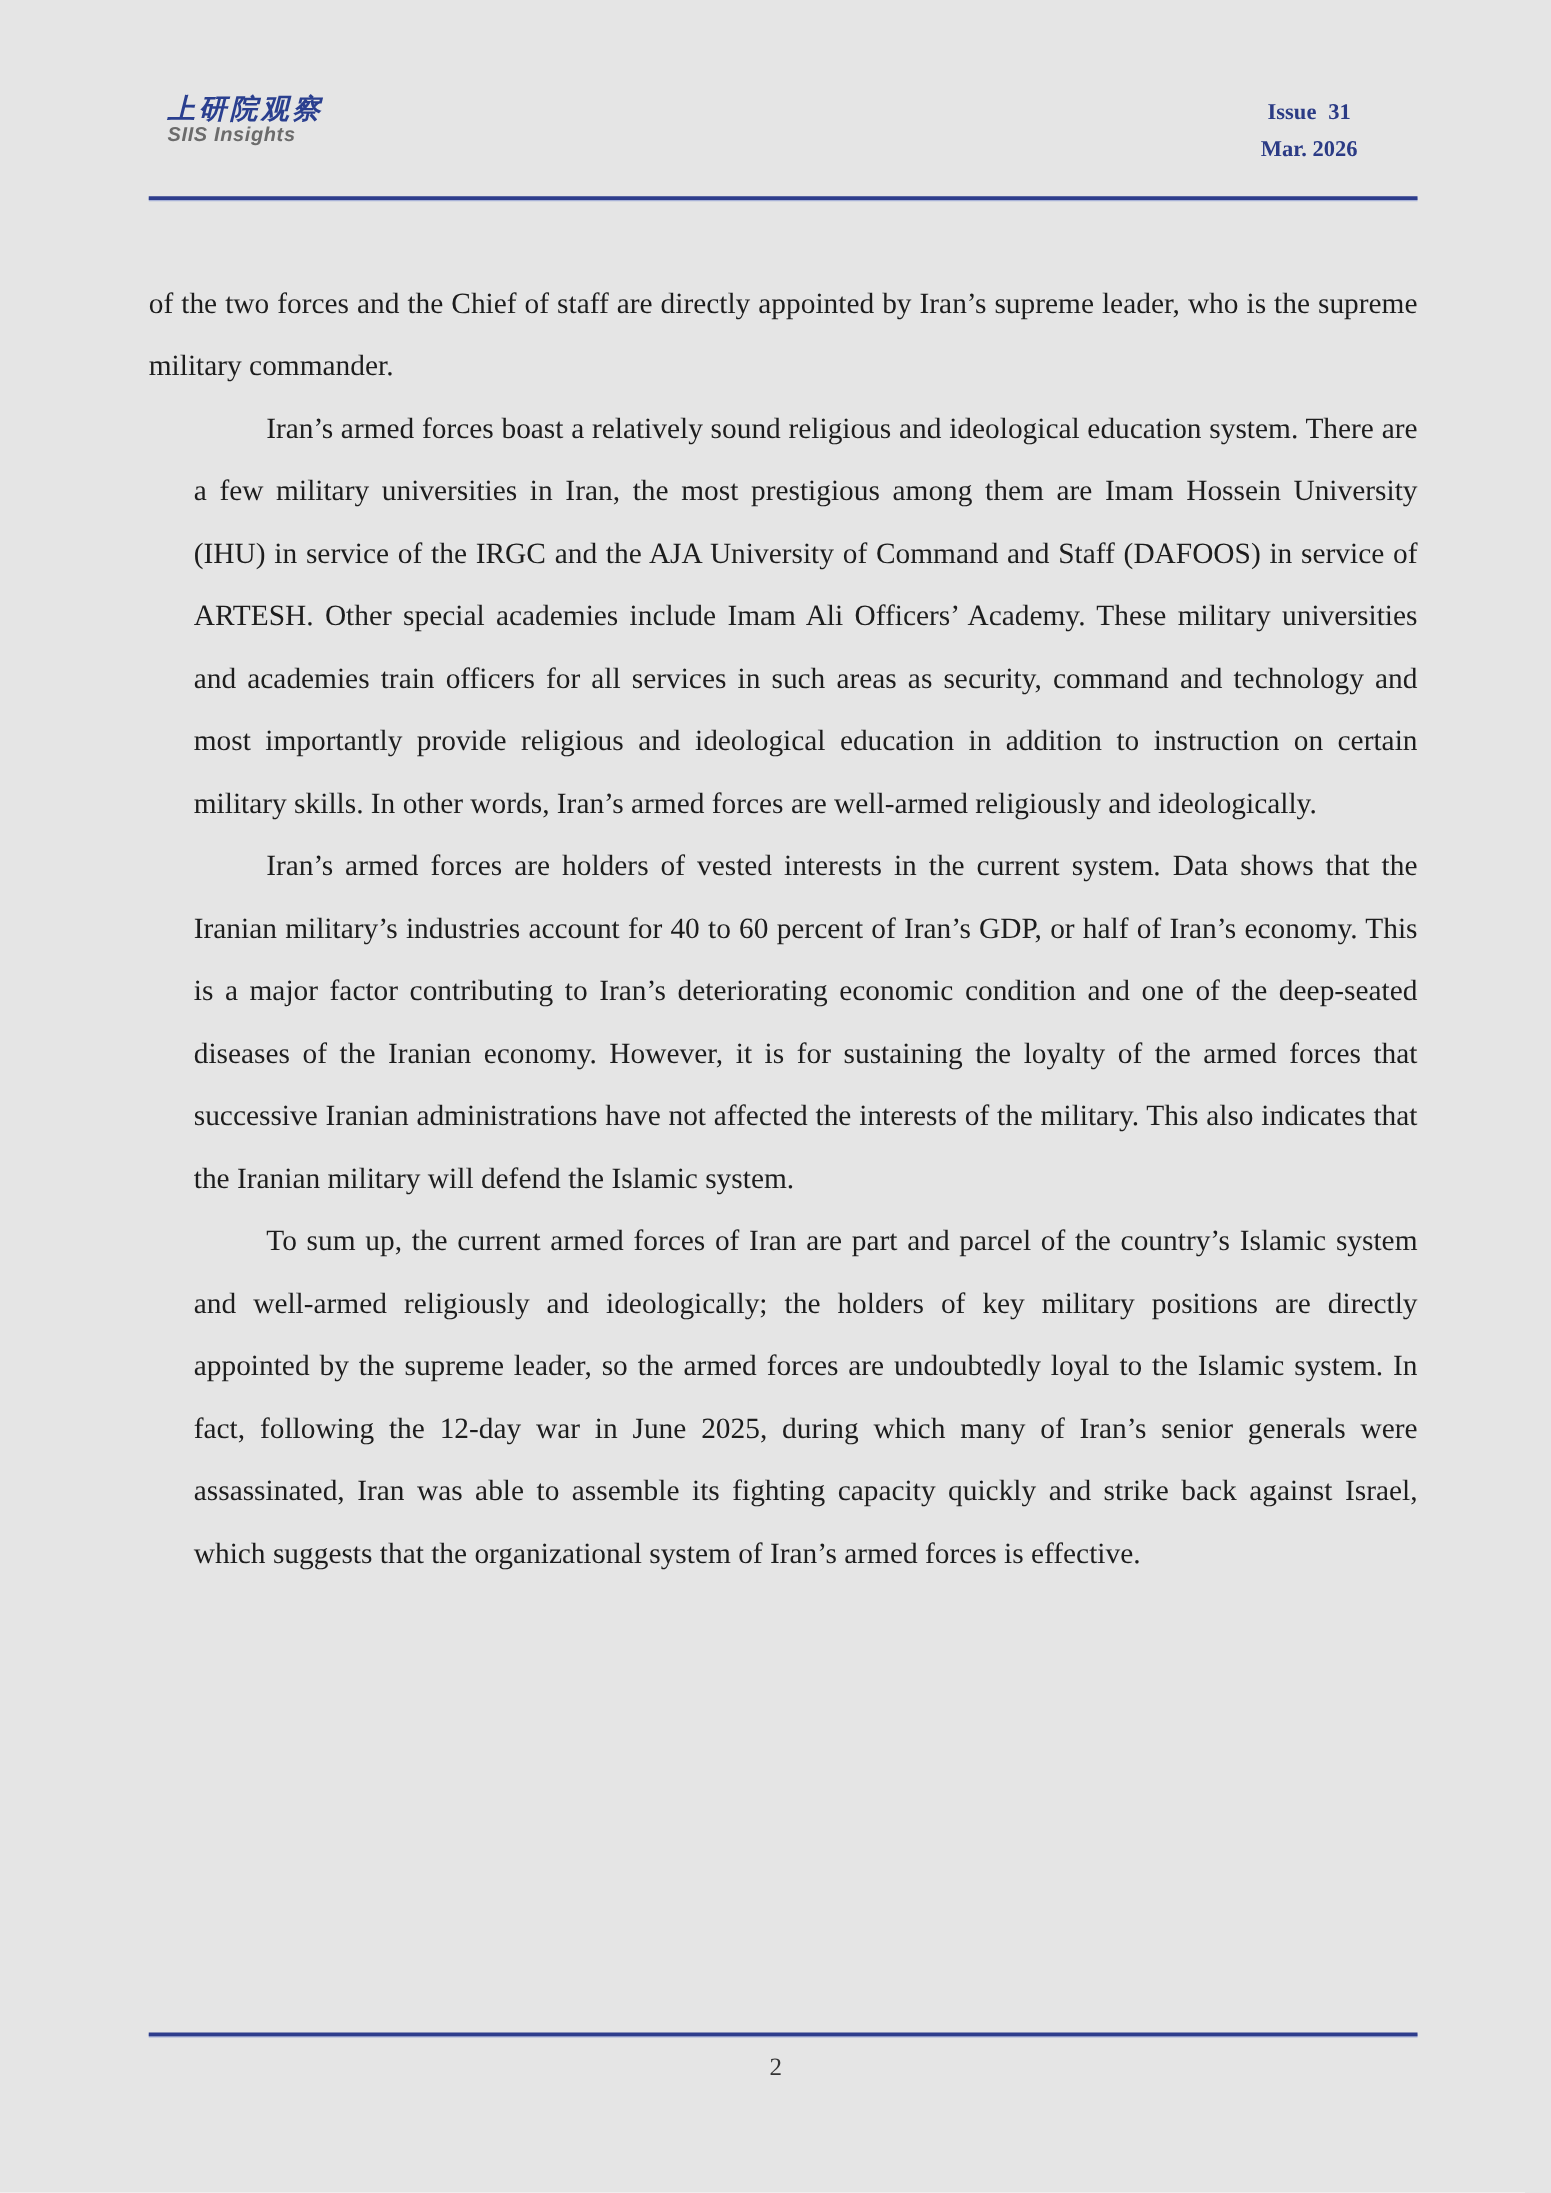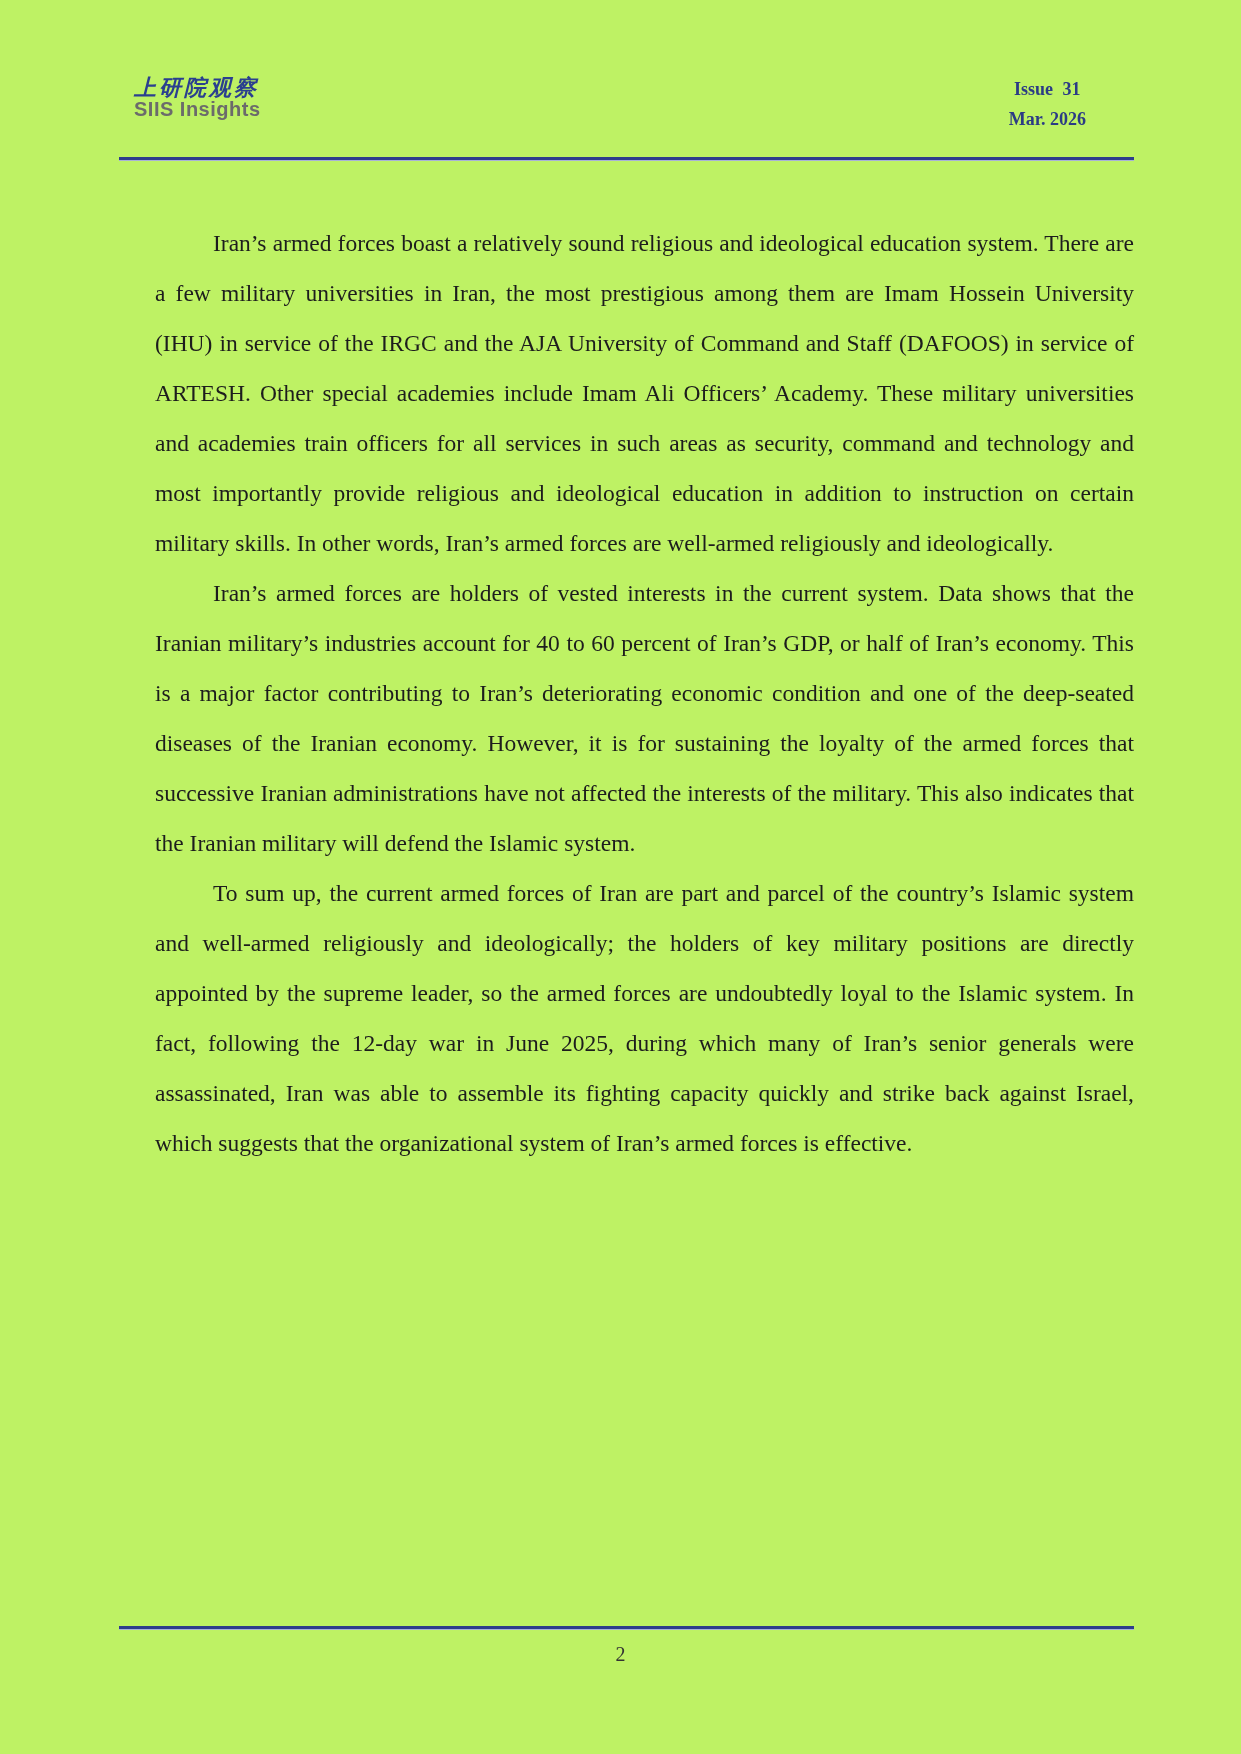--- a/index.html
+++ b/index.html
@@ -1,25 +1,25 @@
 <!DOCTYPE html>
 <html><head>
 <meta charset="utf-8">
 <style>
   html, body { margin: 0; padding: 0; background: #ffffff; }
   body { width: 1241px; height: 1754px; position: relative; overflow: hidden; }
-  .page { position: absolute; left: 0; top: 0; width: 1241px; height: 1754px; background: #bef264; }
+  .page { position: absolute; left: 0; top: 0; width: 1241px; height: 1754px; background: #e5e5e5; }
 
   .logo { position: absolute; left: 134px; top: 74px; }
   .logo-cn {
     font-family: "DejaVu Serif", serif; font-size: 22px; font-weight: bold; font-style: italic;
     color: #2a3f8f; letter-spacing: 3px; line-height: 26px;
   }
   .logo-en {
-    font-family: "Liberation Sans", sans-serif; font-size: 20px; font-weight: bold; 
+    font-family: "Liberation Sans", sans-serif; font-size: 16px; font-weight: bold; font-style: italic;
     color: #6b6b6b; line-height: 18px; letter-spacing: 0.5px; margin-top: 0px;
   }
 
   .issue { position: absolute; right: 155px; top: 74px; text-align: center;
     font-family: "Liberation Serif", serif; font-weight: bold; font-size: 18px; color: #2b3b85; line-height: 30px; }
   .issue .num { word-spacing: 5px; }
 
   .rule { position: absolute; left: 119px; width: 1015px; height: 3px; background: #2e3d8c;
     box-shadow: 0 1px 0 #a8b2d8; }
   .rule.top { top: 157px; }
@@ -47,20 +47,21 @@
   </div>
 
   <div class="issue">
     <div class="num">Issue  31</div>
     <div>Mar. 2026</div>
   </div>
 
   <div class="rule top"></div>
 
   <div class="body-text">
+    <p>of the two forces and the Chief of staff are directly appointed by Iran’s supreme leader, who is the supreme military commander.</p>
     <p class="indent">Iran’s armed forces boast a relatively sound religious and ideological education system. There are a few military universities in Iran, the most prestigious among them are Imam Hossein University (IHU) in service of the IRGC and the AJA University of Command and Staff (DAFOOS) in service of ARTESH. Other special academies include Imam Ali Officers’ Academy. These military universities and academies train officers for all services in such areas as security, command and technology and most importantly provide religious and ideological education in addition to instruction on certain military skills. In other words, Iran’s armed forces are well-armed religiously and ideologically.</p>
     <p class="indent">Iran’s armed forces are holders of vested interests in the current system. Data shows that the Iranian military’s industries account for 40 to 60 percent of Iran’s GDP, or half of Iran’s economy. This is a major factor contributing to Iran’s deteriorating economic condition and one of the deep-seated diseases of the Iranian economy. However, it is for sustaining the loyalty of the armed forces that successive Iranian administrations have not affected the interests of the military. This also indicates that the Iranian military will defend the Islamic system.</p>
     <p class="indent">To sum up, the current armed forces of Iran are part and parcel of the country’s Islamic system and well-armed religiously and ideologically; the holders of key military positions are directly appointed by the supreme leader, so the armed forces are undoubtedly loyal to the Islamic system. In fact, following the 12-day war in June 2025, during which many of Iran’s senior generals were assassinated, Iran was able to assemble its fighting capacity quickly and strike back against Israel, which suggests that the organizational system of Iran’s armed forces is effective.</p>
   </div>
 
   <div class="rule bottom"></div>
 
   <div class="page-num">2</div>
 </div>
 

